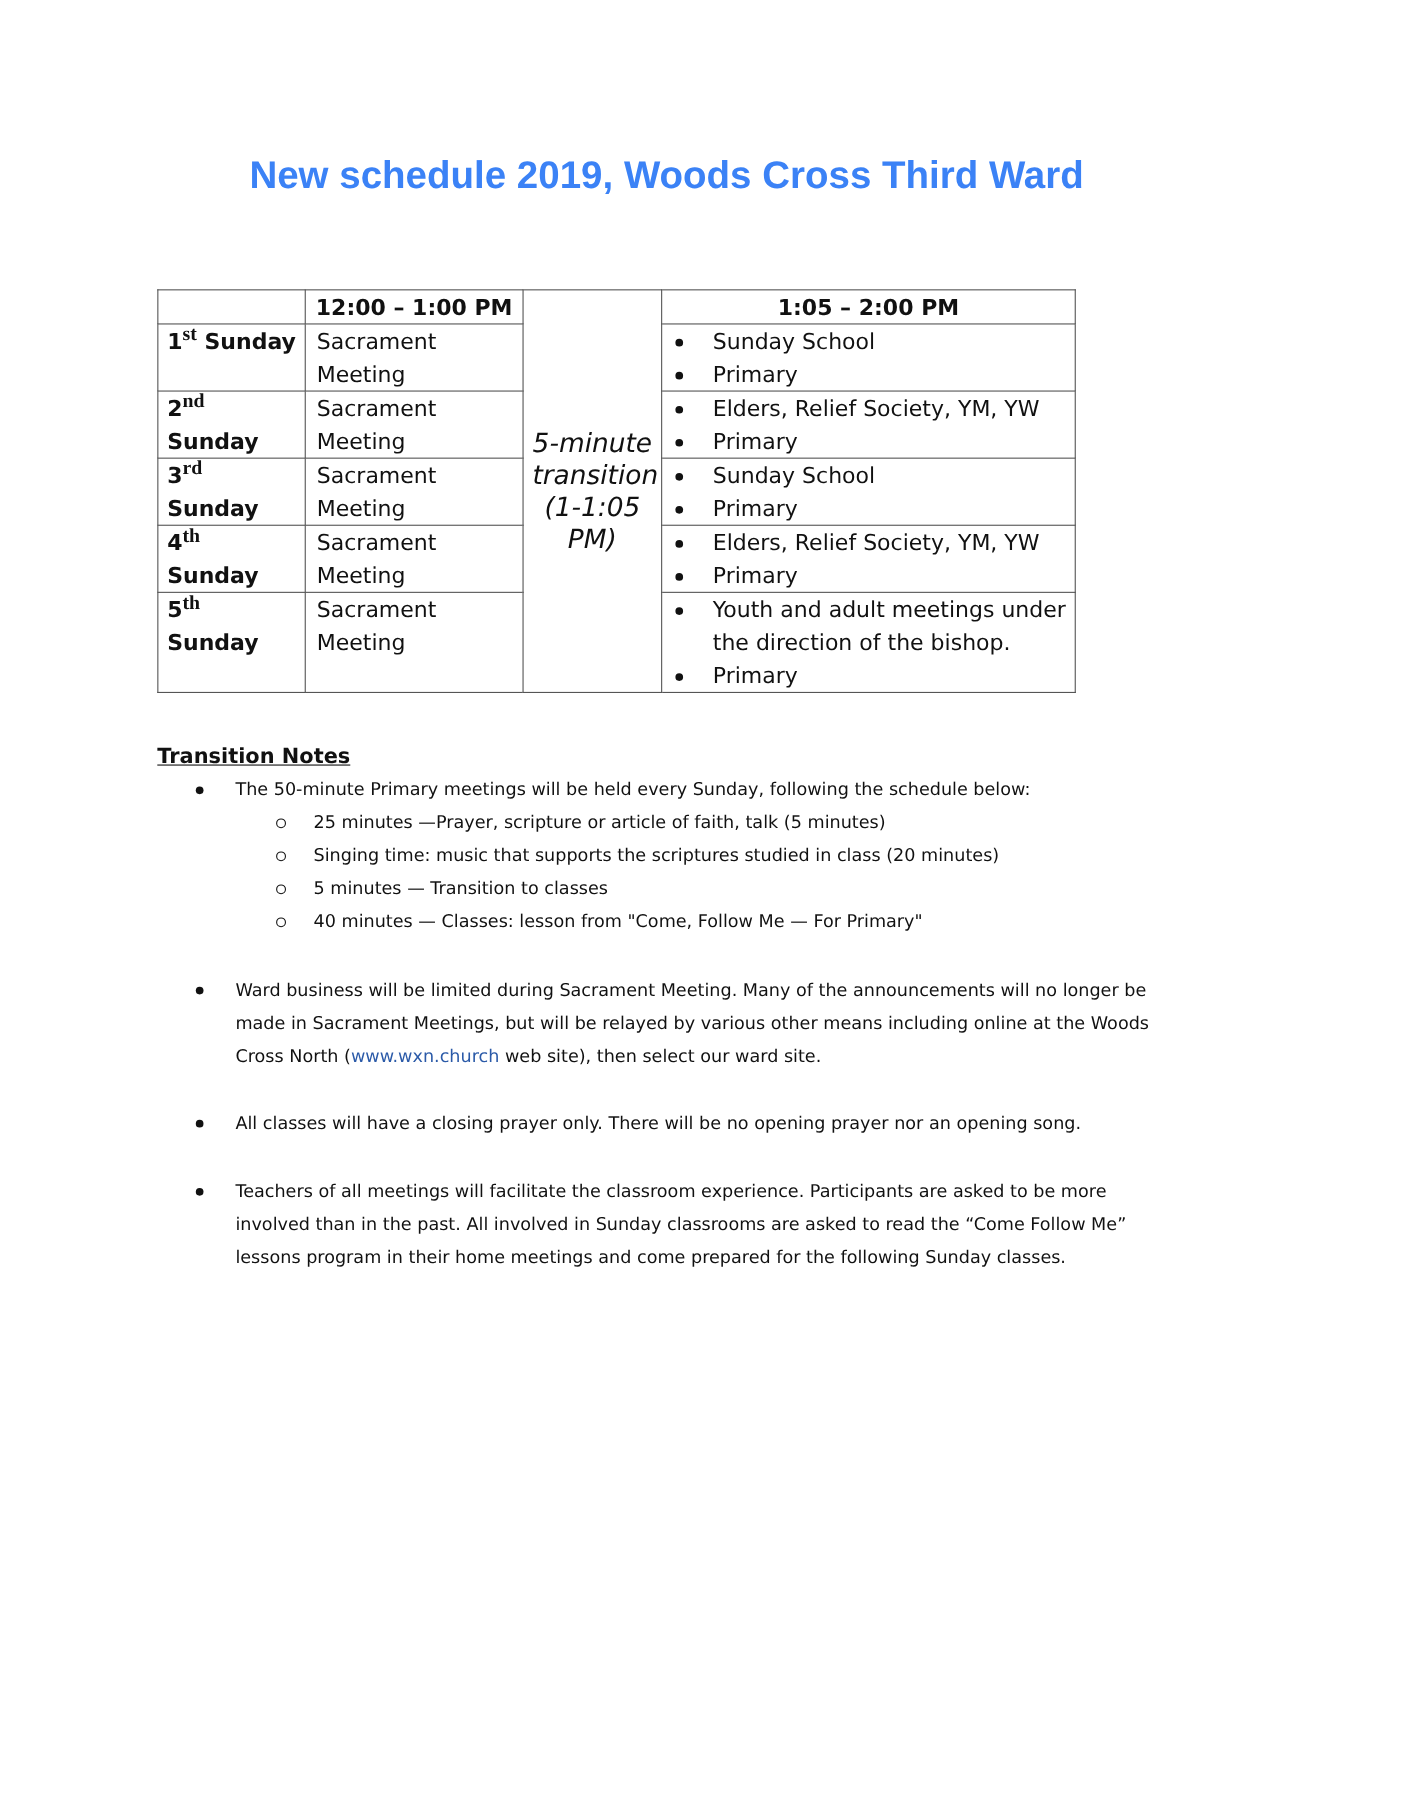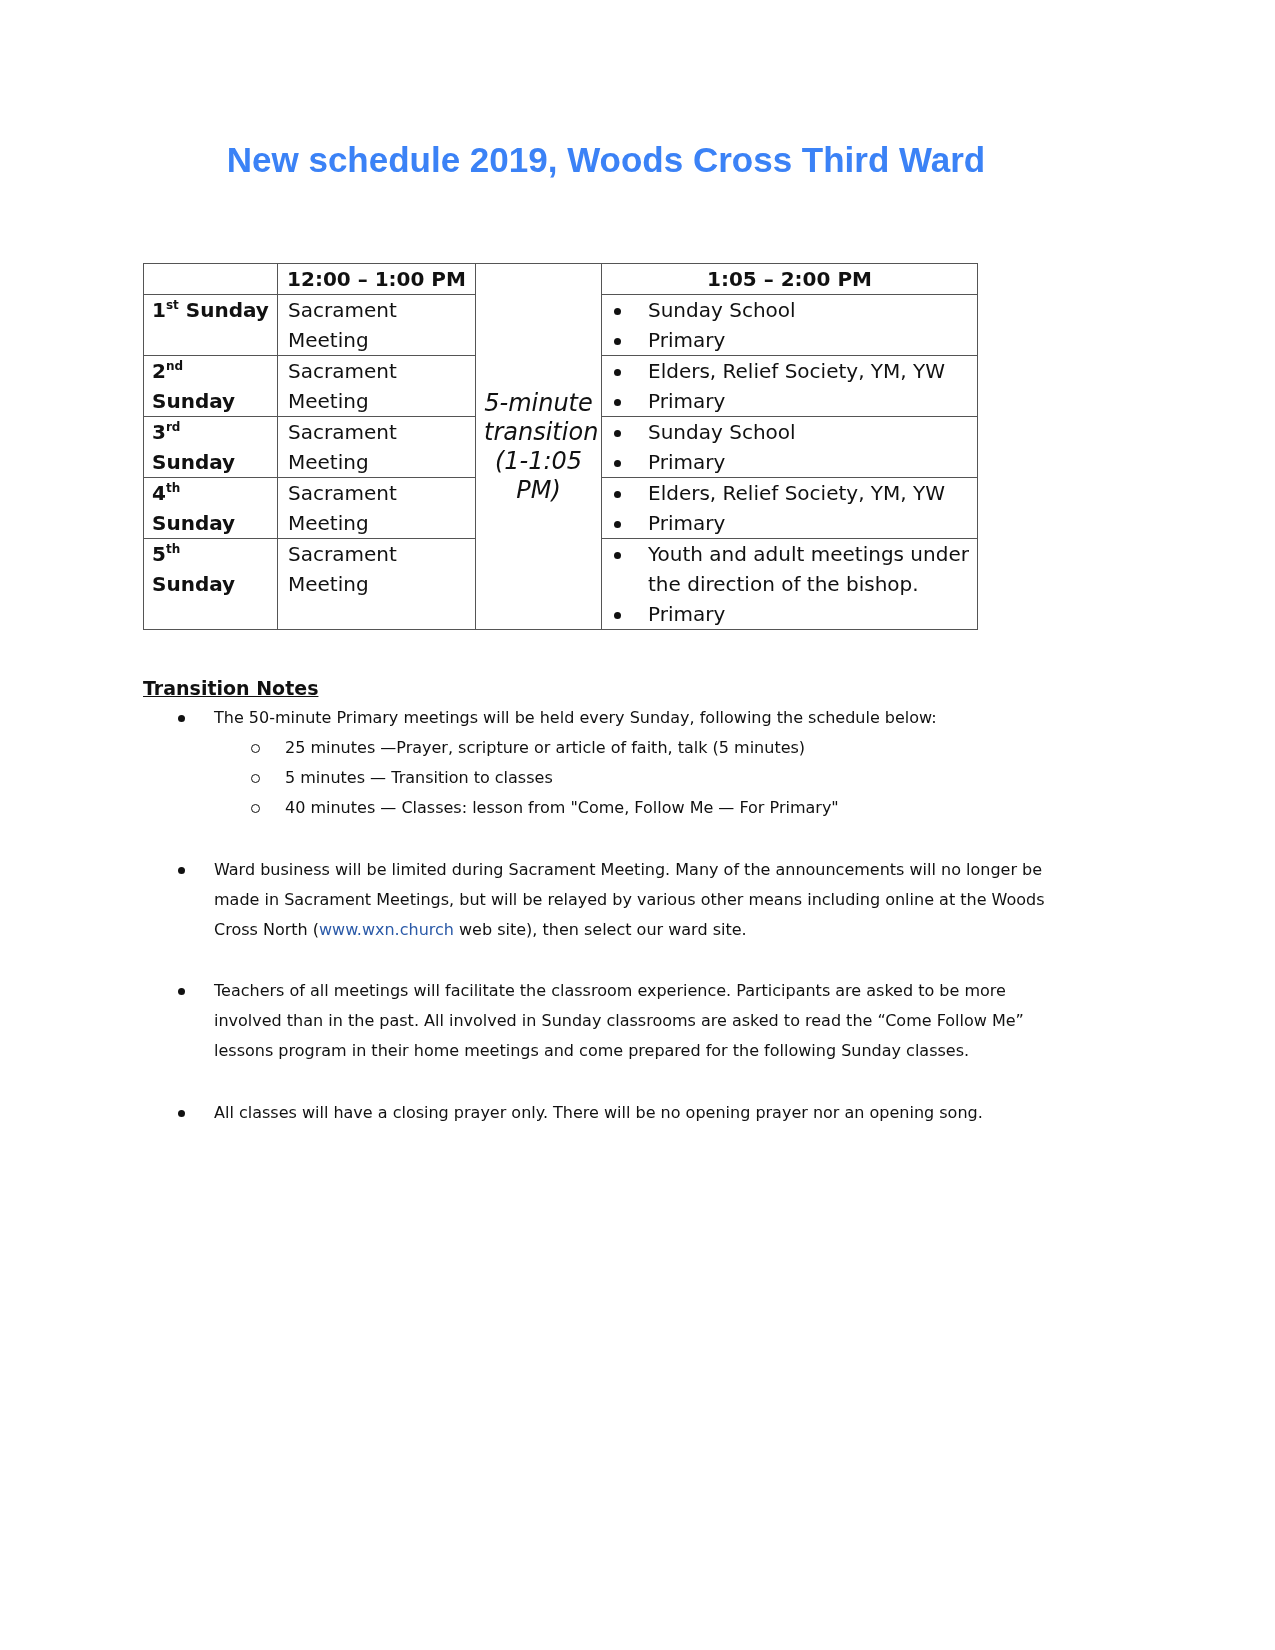--- a/index.html
+++ b/index.html
@@ -52,23 +52,24 @@
       font-weight: bold;
       text-align: center;
       height: 28px;
       line-height: 28px;
     }
     .day {
       font-weight: bold;
       height: 58px;
     }
     .day sup {
-      font-size: 12px;
+      font-size: 18px;
       line-height: 0;
       vertical-align: super;
+      font-family: Liberation Serif, serif;
     }
     .first-cell {
       padding-left: 10px !important;
     }
     .trans {
       text-align: center;
       vertical-align: middle !important;
       font-style: italic;
       font-size: 24px;
       line-height: 29px !important;
@@ -233,32 +234,33 @@
   </table>
 
 <div class="notes-heading">Transition Notes</div>
 
 <div class="notes">
   <div class="note">
     <span class="bullet"></span>
     <div>The 50-minute Primary meetings will be held every Sunday, following the schedule below:</div>
     <ul class="sub-list">
       <li><span class="circle"></span><span>25 minutes —Prayer, scripture or article of faith, talk (5 minutes)</span></li>
+      <li><span class="circle"></span><span>Singing time: music that supports the scriptures studied in class (20 minutes)</span></li>
       <li><span class="circle"></span><span>5 minutes — Transition to classes</span></li>
       <li><span class="circle"></span><span>40 minutes — Classes: lesson from "Come, Follow Me — For Primary"</span></li>
     </ul>
   </div>
 
   <div class="note">
     <span class="bullet"></span>
     <div><span>Ward business will be limited during Sacrament Meeting. Many of the announcements will no longer be made in Sacrament Meetings, but will be relayed by various other means including online at the Woods Cross North (</span><a class="link">www.wxn.church</a><span> web site), then select our ward site.</span></div>
   </div>
 
   <div class="note">
     <span class="bullet"></span>
+    <div>All classes will have a closing prayer only. There will be no opening prayer nor an opening song.</div>
+  </div>
+
+  <div class="note">
+    <span class="bullet"></span>
     <div>Teachers of all meetings will facilitate the classroom experience. Participants are asked to be more involved than in the past.  All involved in Sunday classrooms are asked to read the “Come Follow Me” lessons program in their home meetings and come prepared for the following Sunday classes.</div>
   </div>
-
-  <div class="note">
-    <span class="bullet"></span>
-    <div>All classes will have a closing prayer only. There will be no opening prayer nor an opening song.</div>
-  </div>
 </div>
 
 </body></html>

